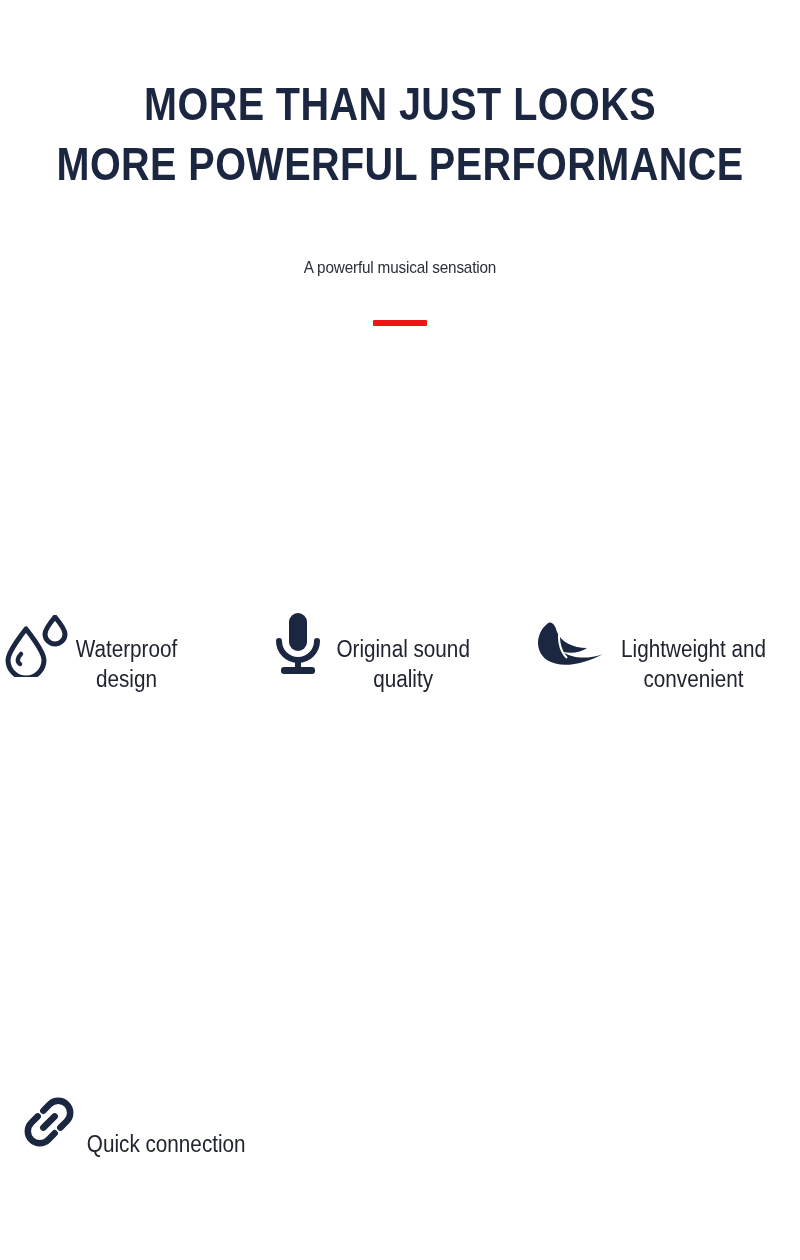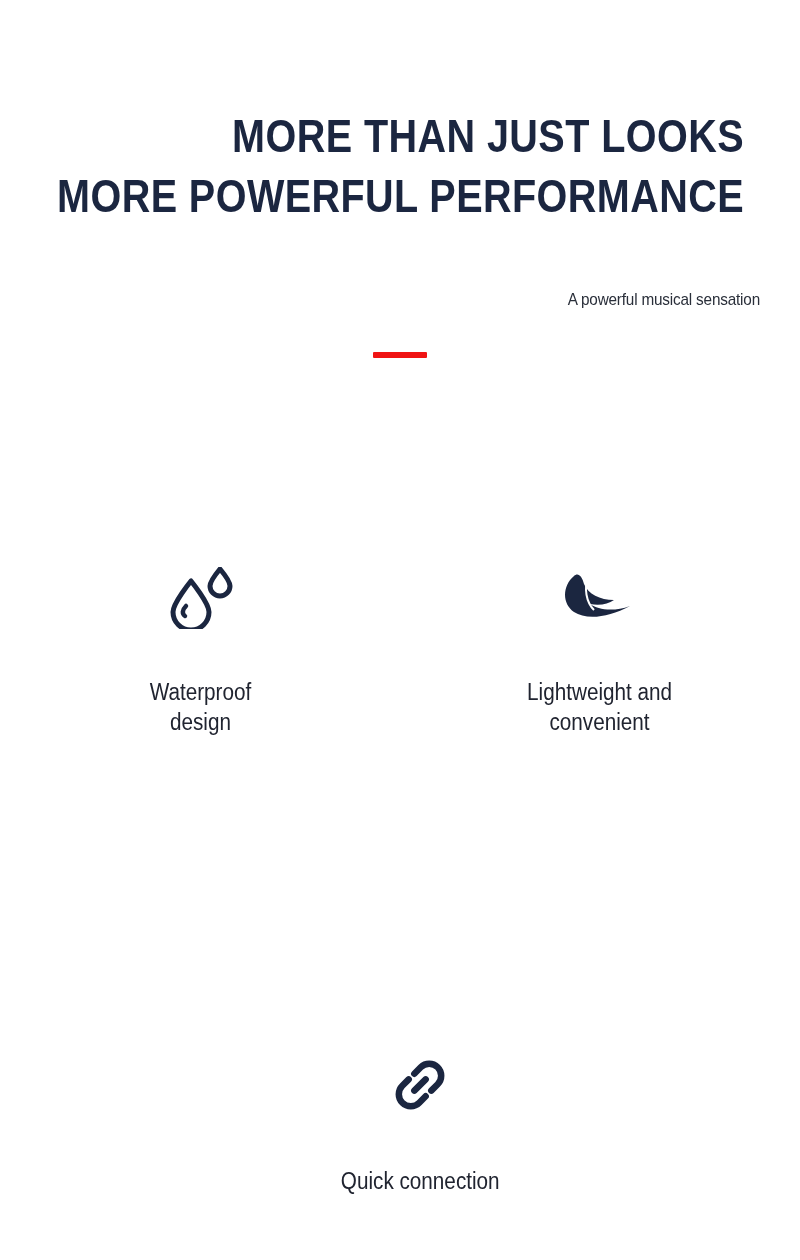--- a/index.html
+++ b/index.html
@@ -13,22 +13,22 @@
     background: #ffffff;
     font-family: "Liberation Sans", sans-serif;
     color: #1b2640;
     overflow: hidden;
     position: relative;
   }
 
   
   .header {
     width: 100%;
-    padding-top: 106px;
-    text-align: right;
+    padding-top: 74px;
+    text-align: center;
   }
   .headline {
     font-family: "Liberation Sans Narrow", "Liberation Sans", sans-serif;
     font-weight: 700;
     font-size: 46px;
     line-height: 60px;
     letter-spacing: 0.5px;
     color: #1b2640;
     transform: scaleX(0.86);
     transform-origin: center center;
@@ -71,24 +71,22 @@
     display: flex;
     width: 100%;
   }
   .feature-row.row1 { height: 268px; }
   .feature-row.row2 { height: 252px; }
   .feature-row.row3 { height: 180px; padding-left: 20px; }
 
   .feature-cell {
     flex: 1 1 33.333%;
     display: flex;
-    flex-direction: column;
     align-items: center;
     text-align: center;
-    justify-content: center;
   }
   .icon-box {
     height: 86px;
     display: flex;
     align-items: center;
     justify-content: center;
   }
   .row2 .icon-box { height: 78px; }
   .row3 .icon-box { height: 74px; }
 
@@ -131,20 +129,34 @@
           <path d="M21 39 C17 43 17 47 20 49" fill="none" stroke="#1b2640" stroke-width="4.5" stroke-linecap="round"></path>
           <path d="M55 2 C55 2 45 14 45 19 A10 10 0 0 0 65 19 C65 14 55 2 55 2 Z" fill="none" stroke="#1b2640" stroke-width="5" stroke-linejoin="round"></path>
         </svg>
       </div>
       <div class="feature-label">
         <div>Waterproof</div>
         <div>design</div>
       </div>
     </div>
 
+    <div class="feature-cell">
+      <div class="icon-box">
+        <svg width="62" height="70" viewBox="0 0 62 70" aria-hidden="true">
+          <rect x="22" y="2" width="18" height="38" rx="9" fill="#1b2640"></rect>
+          <path d="M12 30 A19 19 0 0 0 50 30" fill="none" stroke="#1b2640" stroke-width="6" stroke-linecap="round"></path>
+          <rect x="28" y="46" width="6" height="12" fill="#1b2640"></rect>
+          <rect x="14" y="56" width="34" height="7" rx="3" fill="#1b2640"></rect>
+        </svg>
+      </div>
+      <div class="feature-label">
+        <div>Original sound</div>
+        <div>quality</div>
+      </div>
+    </div>
 
     <div class="feature-cell">
       <div class="icon-box">
         <svg width="80" height="60" viewBox="0 0 80 60" aria-hidden="true">
           <path d="M14 8 C2 18 2 36 14 44 C26 52 48 50 70 38 C54 44 38 42 30 36 C40 38 48 36 54 32 C40 32 28 26 24 16 C22 8 18 4 14 8 Z" fill="#1b2640"></path>
           <path d="M28 10 C24 20 26 34 34 42" fill="none" stroke="#ffffff" stroke-width="2"></path>
         </svg>
       </div>
       <div class="feature-label">
         <div>Lightweight and</div>

